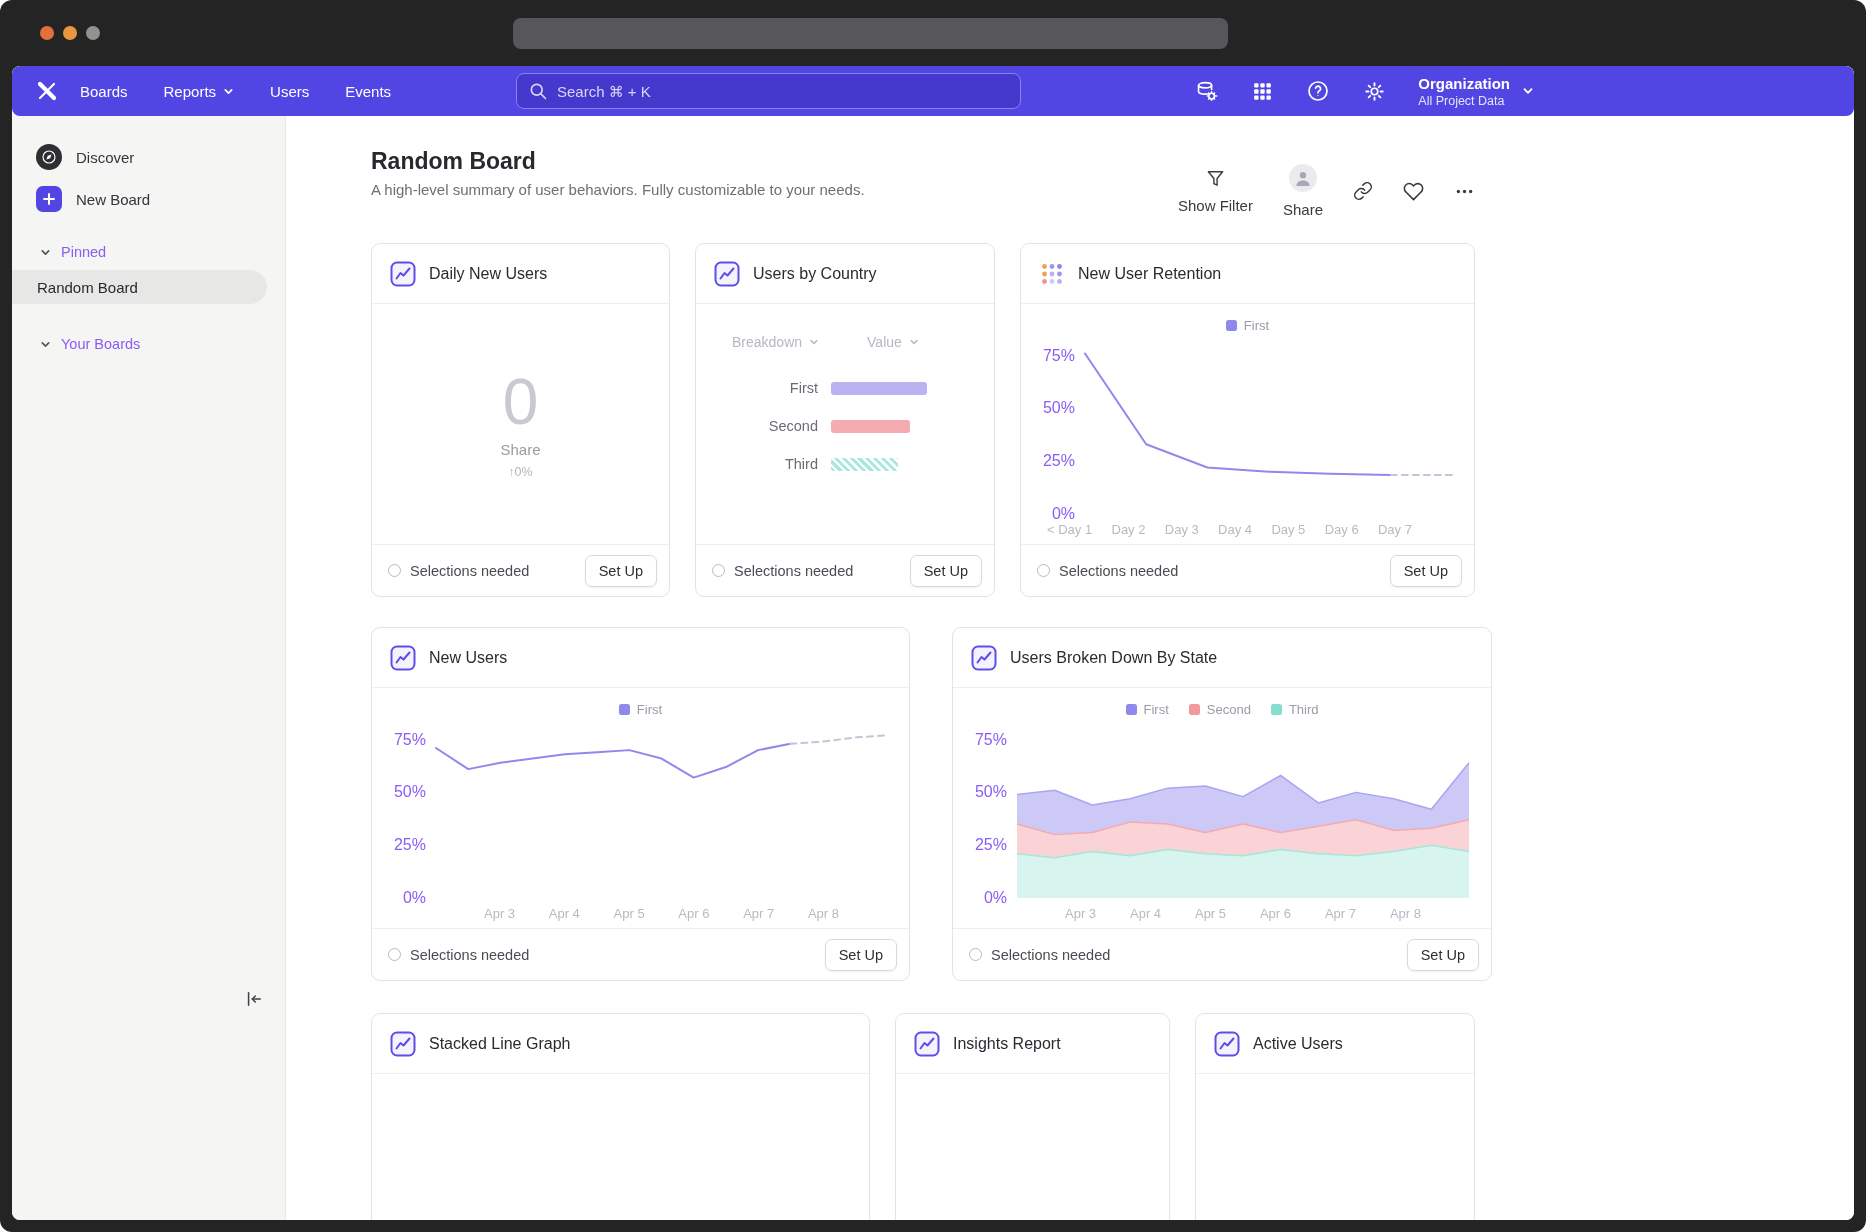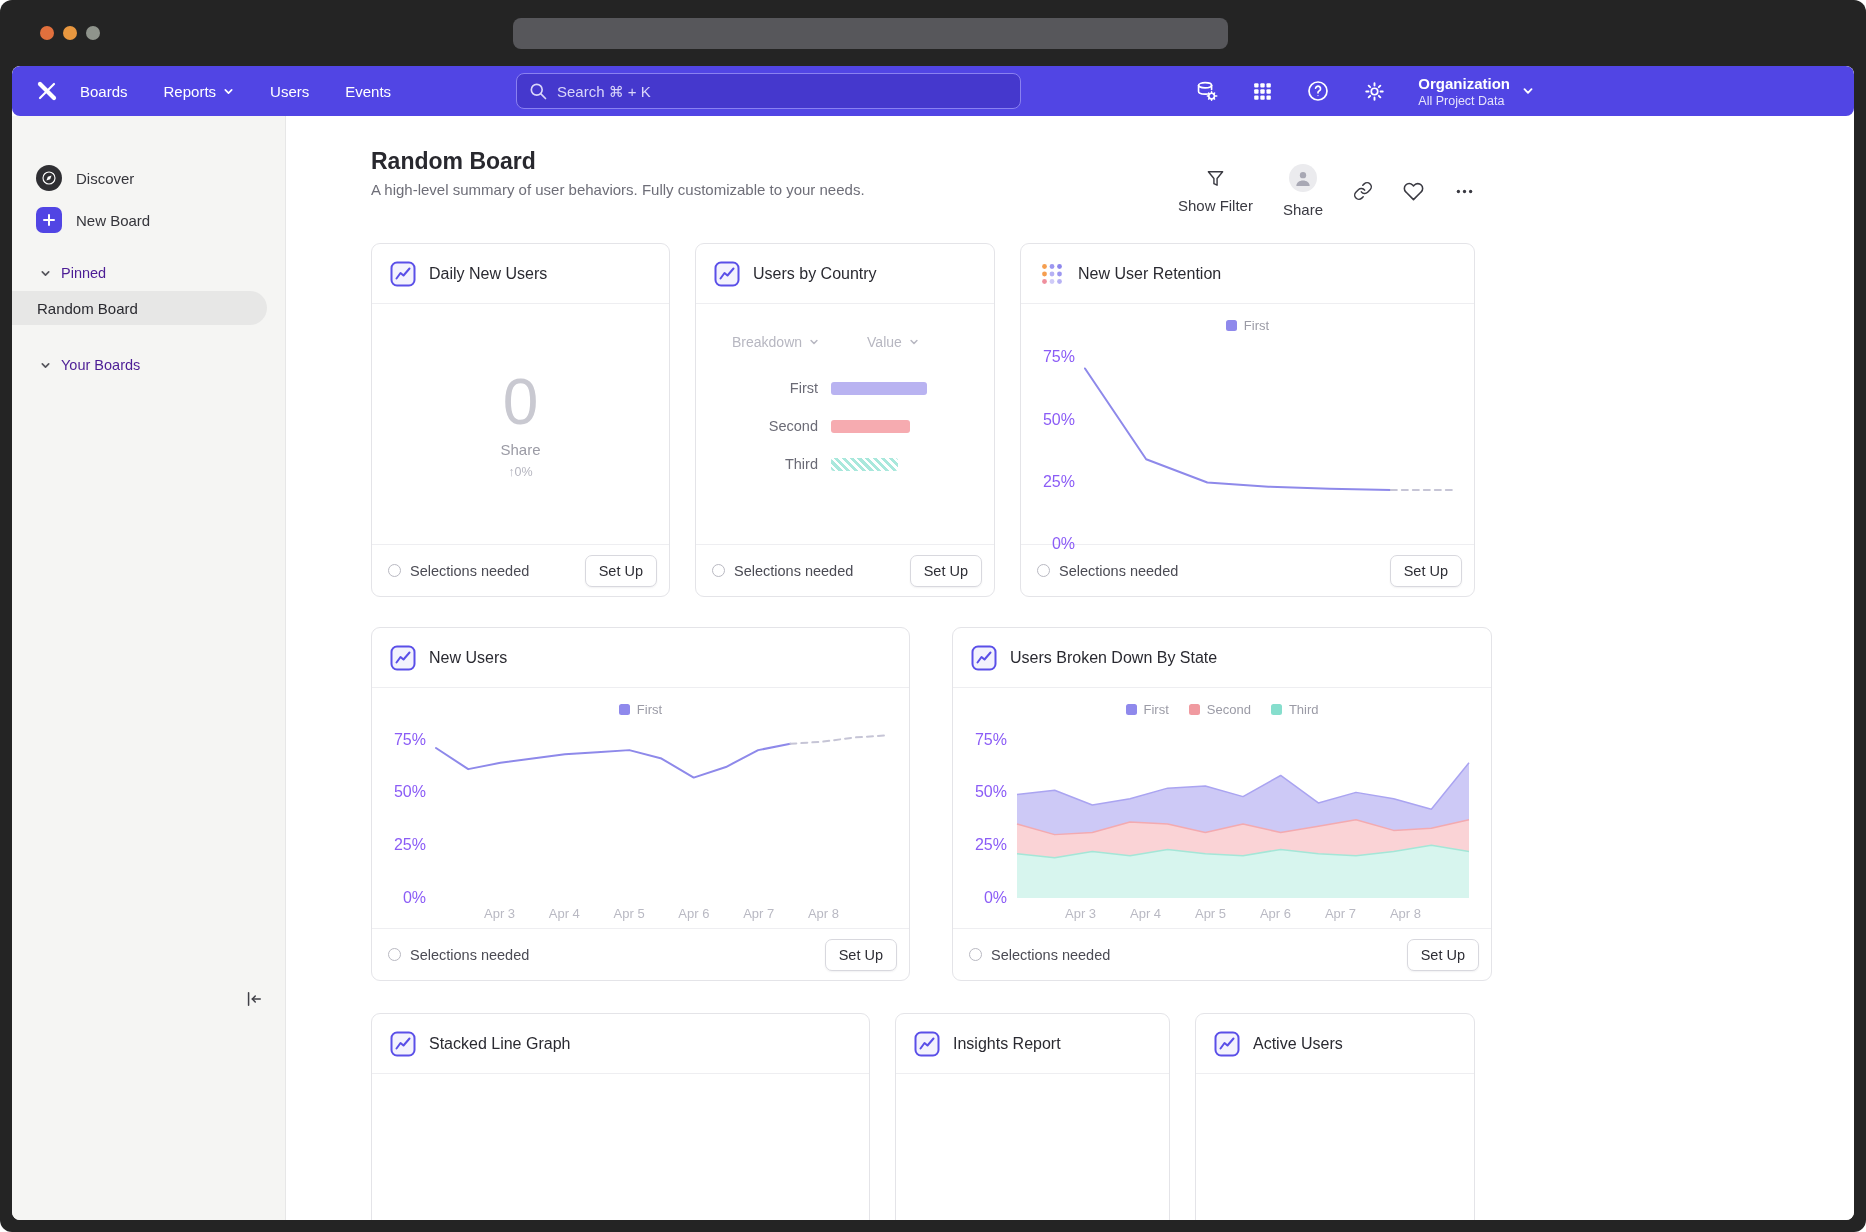--- a/index.html
+++ b/index.html
@@ -40,28 +40,28 @@
   .nav-icon { width:24px; height:24px; cursor:pointer; display:flex; align-items:center; justify-content:center; }
   .org { display:flex; align-items:center; gap:12px; cursor:pointer; }
   .org-name { font-size:15px; font-weight:700; line-height:19px; }
   .org-project { font-size:12.5px; opacity:.85; line-height:16px; }
 
   
   .app-body { flex:1; display:flex; min-height:0; }
 
   
   .sidebar { width:274px; flex:none; background:#f5f5f3; border-right:1px solid #e7e7e7;
-    position:relative; padding-top:41px; }
+    position:relative; padding-top:20px; }
   .side-item { height:42px; display:flex; align-items:center; gap:14px; padding:0 24px;
     font-size:15px; color:#35353b; cursor:pointer; }
   .badge-icon { width:26px; height:26px; border-radius:50%; background:#2f2f33; flex:none;
     display:flex; align-items:center; justify-content:center; }
   .badge-icon.plus { border-radius:7px; background:#5145e4; }
   .side-section-header { height:36px; display:flex; align-items:center; gap:10px;
-    padding:0 28px; font-size:14.5px; color:#4c1d95; cursor:pointer; margin-top:14px; }
+    padding:0 28px; font-size:14.5px; color:#8b5cf6; cursor:pointer; margin-top:14px; }
   .side-section-header.second { margin-top:22px; }
   .side-selected { height:34px; display:flex; align-items:center; background:#e7e7e6;
     margin-right:18px; border-radius:0 17px 17px 0; padding-left:25px; font-size:15px;
     color:#2a2a30; cursor:pointer; }
   .collapse-btn { position:absolute; right:16px; top:868px; width:30px; height:30px;
     display:flex; align-items:center; justify-content:center; cursor:pointer; color:#3f3f46; }
 
   
   .main { flex:1; background:#fff; overflow:hidden; padding:32px 0 0 85px; }
   .content { width:1104px; }
@@ -411,20 +411,29 @@
                       <span style="top: 68.75%;">25%</span>
                       <span style="top: 100%;">0%</span>
                     </div>
                   <div class="plot">
                       <svg viewBox="0 0 367 169">
                         <polyline points="0,8.450000000000017 61.166666666666664,99.28750000000001 122.33333333333333,122.525 183.5,126.75 244.66666666666666,128.8625 305.83333333333337,129.91875" fill="none" stroke="#8e89ea" stroke-width="2" stroke-linejoin="round" stroke-linecap="round"></polyline>
                         <polyline points="305.83333333333337,129.91875 367,129.91875" fill="none" stroke="#c6c5d6" stroke-width="2" stroke-dasharray="6 5" stroke-linecap="round"></polyline>
                       </svg>
                     </div>
                 </div>
+                <div class="x-axis flush">
+                    <span>&lt; Day 1</span>
+                    <span>Day 2</span>
+                    <span>Day 3</span>
+                    <span>Day 4</span>
+                    <span>Day 5</span>
+                    <span>Day 6</span>
+                    <span>Day 7</span>
+                  </div>
               </div>
               <div class="card-footer">
                 <span class="status">
                     <span class="status-circle"></span>
                     <span>Selections needed</span>
                   </span>
                 <button class="setup-btn">Set Up</button>
               </div>
             </div>
           </div>

